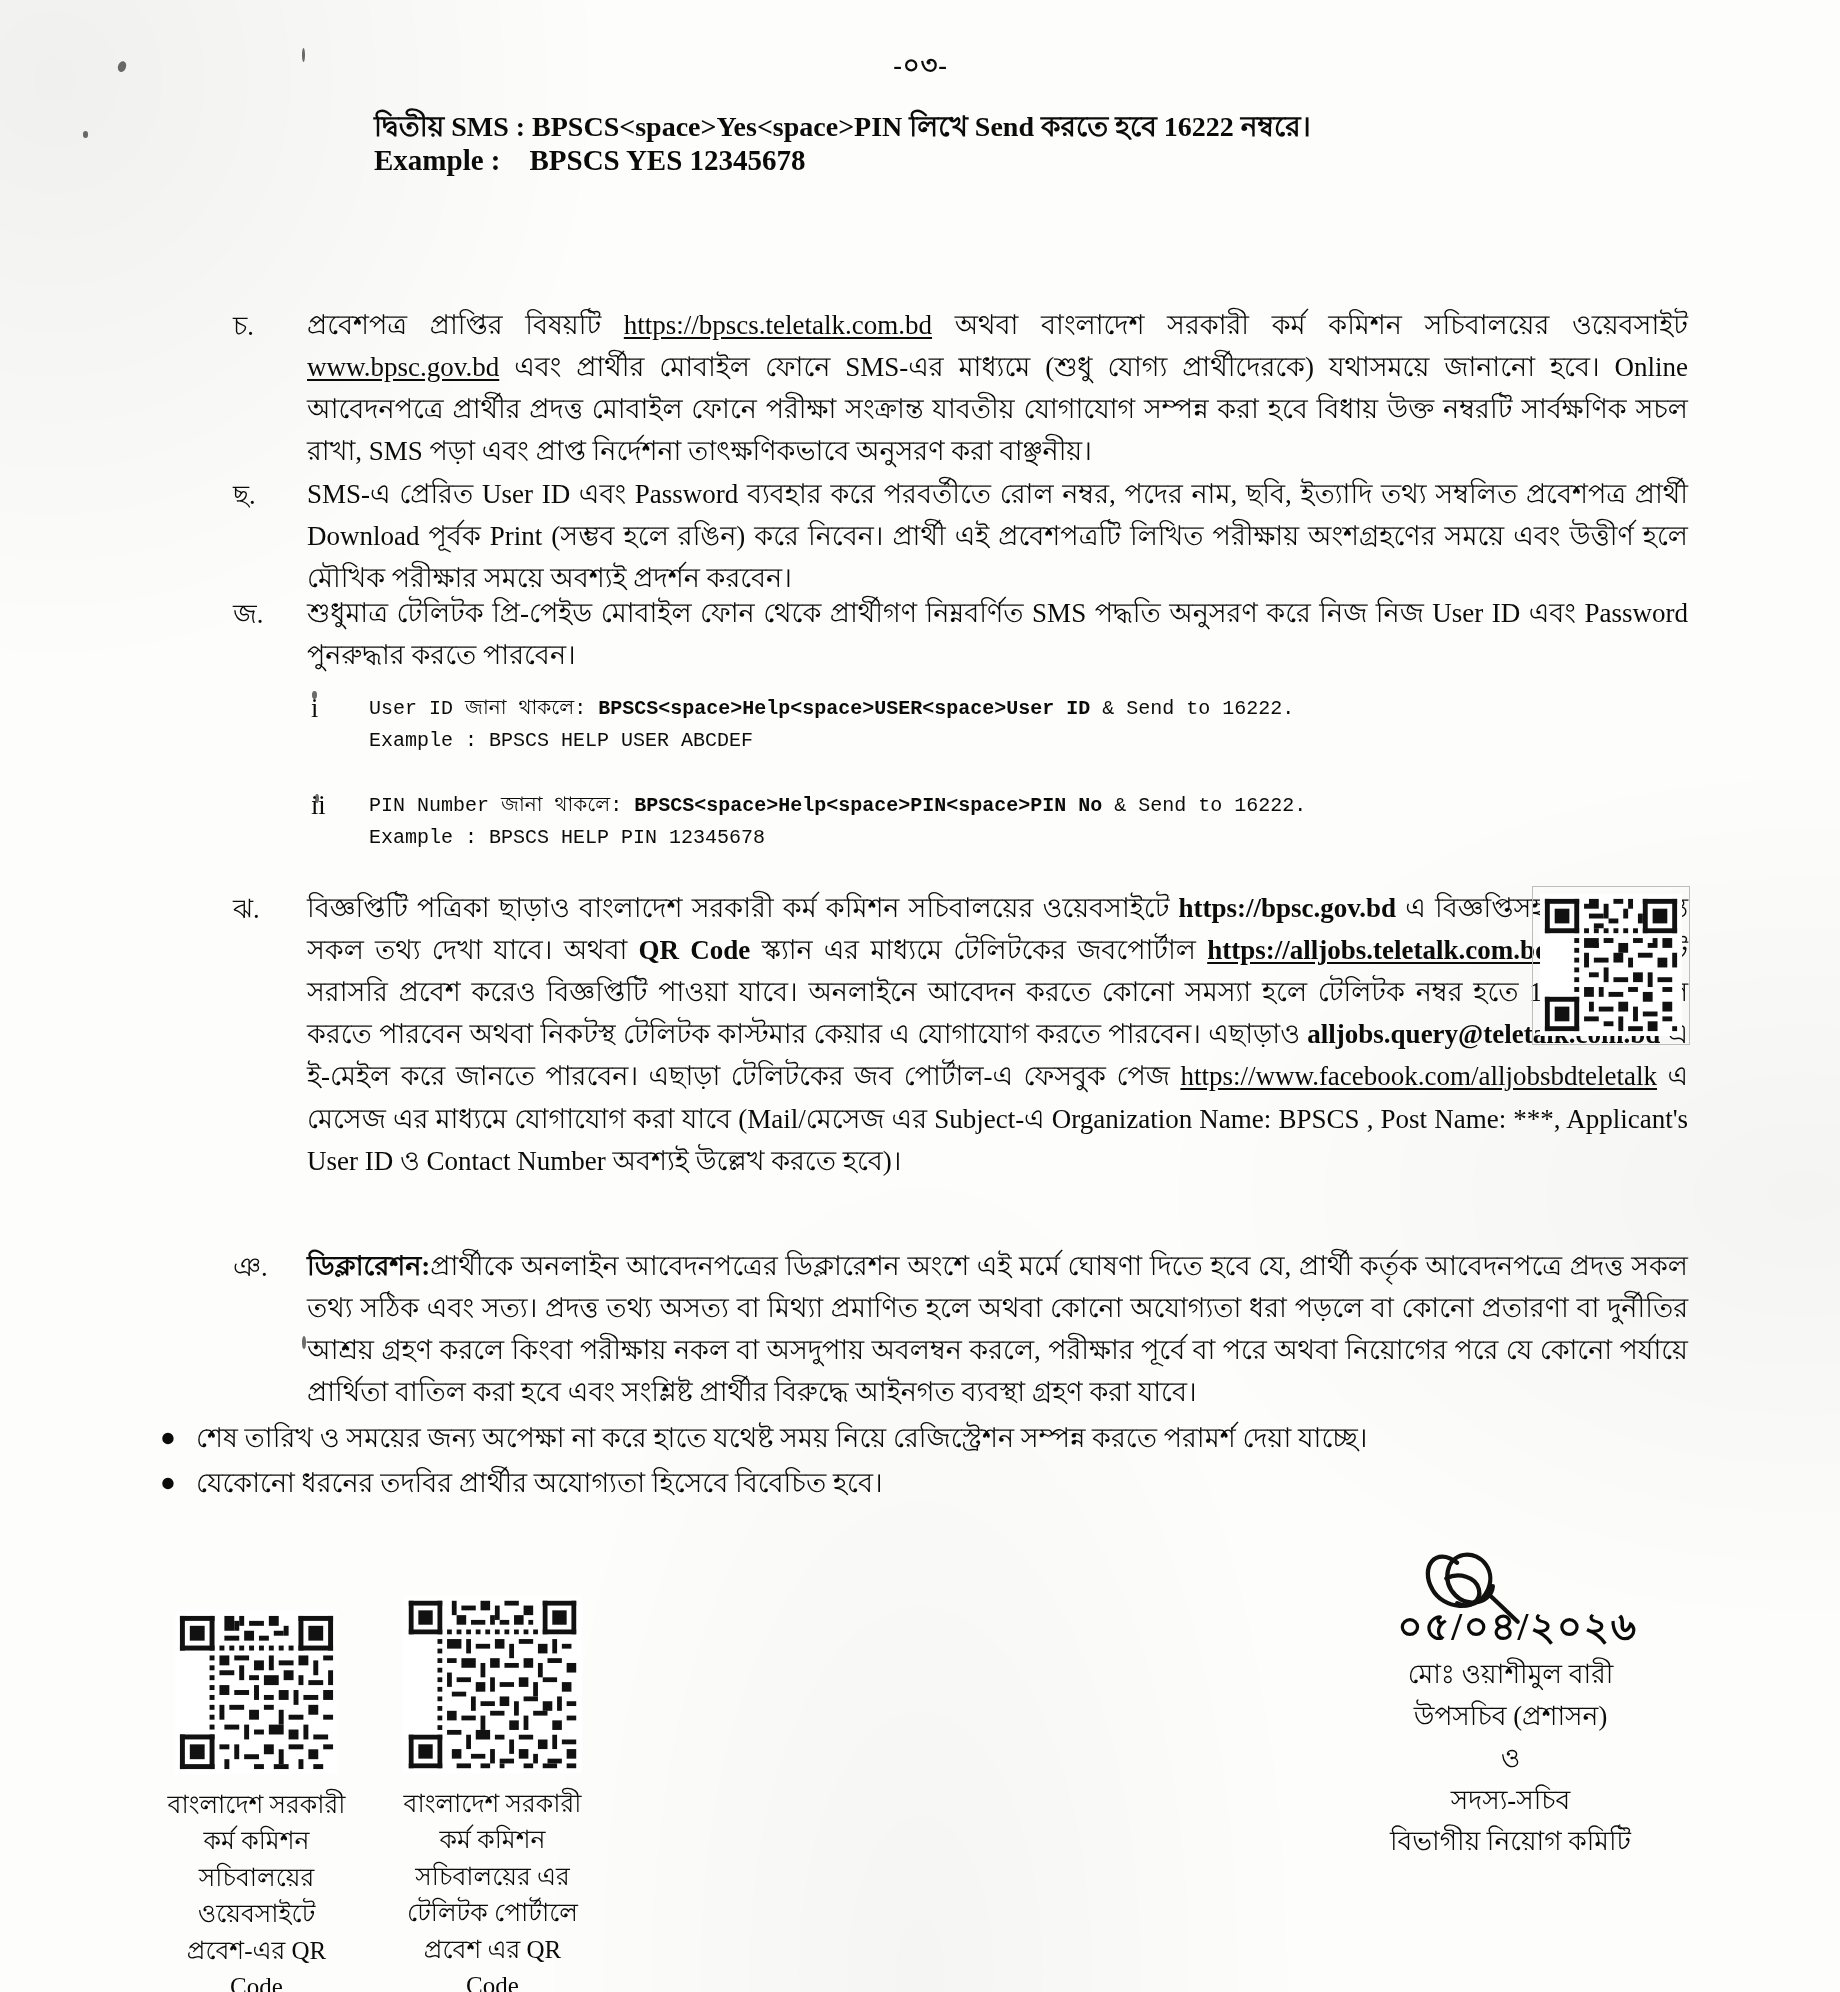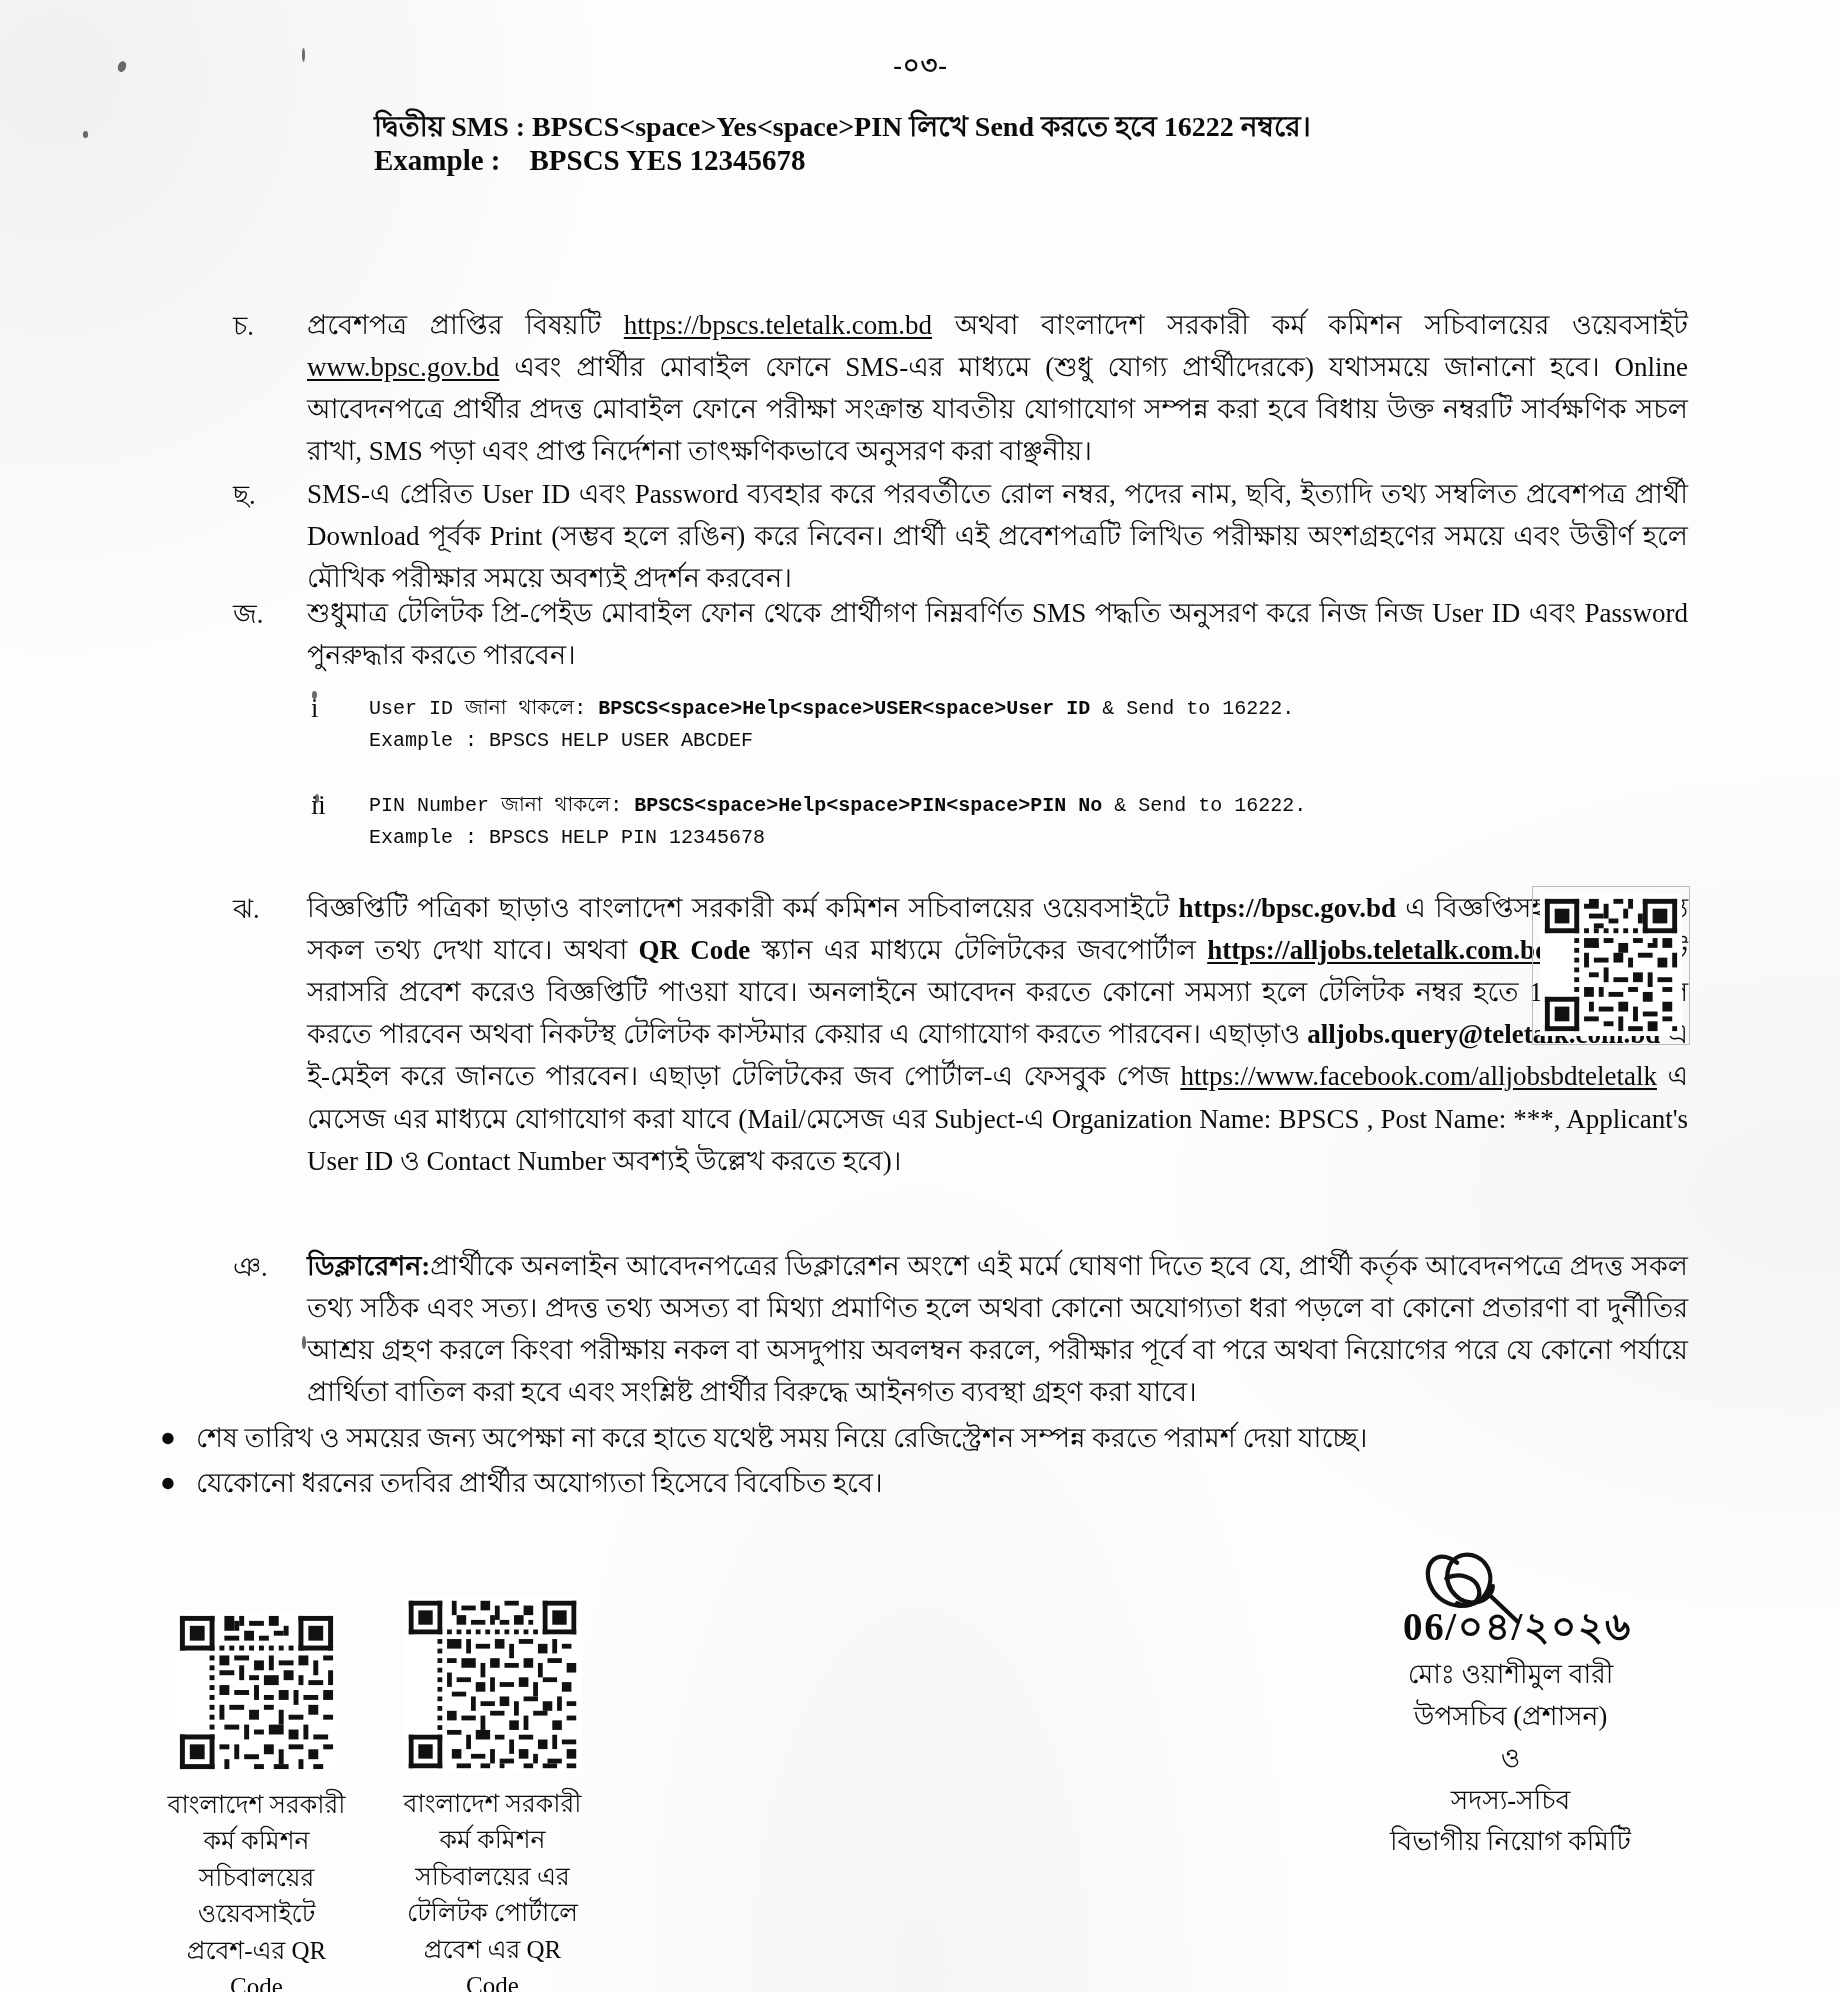--- a/index.html
+++ b/index.html
@@ -630,21 +630,21 @@
     <div class="qr-caption">বাংলাদেশ সরকারী কর্ম কমিশন সচিবালয়ের এর টেলিটক পোর্টালে প্রবেশ এর  QR Code</div>
   </div>
 
   <svg class="sig-scribble" viewBox="0 0 190 130">
     <g fill="none" stroke="#111" stroke-width="5.5" stroke-linecap="round" stroke-linejoin="round">
       <path d="M72 28 C 44 6, 24 34, 40 62 C 54 88, 96 92, 110 66 C 124 40, 104 14, 80 18 C 58 22, 52 52, 70 70 C 86 86, 116 80, 118 58"></path>
       <path d="M58 48 C 74 40, 96 46, 100 62 C 104 78, 86 88, 72 80"></path>
       <path d="M110 66 L 150 104"></path>
     </g>
   </svg>
-  <div class="sig-date">06/০৪/২০২৬</div>
+  <div class="sig-date">০৫/০৪/২০২৬</div>
 
   <div class="sig-wrap">
     <div class="sig-line sig-name">মোঃ ওয়াশীমুল বারী</div>
     <div class="sig-line">উপসচিব (প্রশাসন)</div>
     <div class="sig-line">ও</div>
     <div class="sig-line">সদস্য-সচিব</div>
     <div class="sig-line">বিভাগীয় নিয়োগ কমিটি</div>
   </div>
 
 </div>

